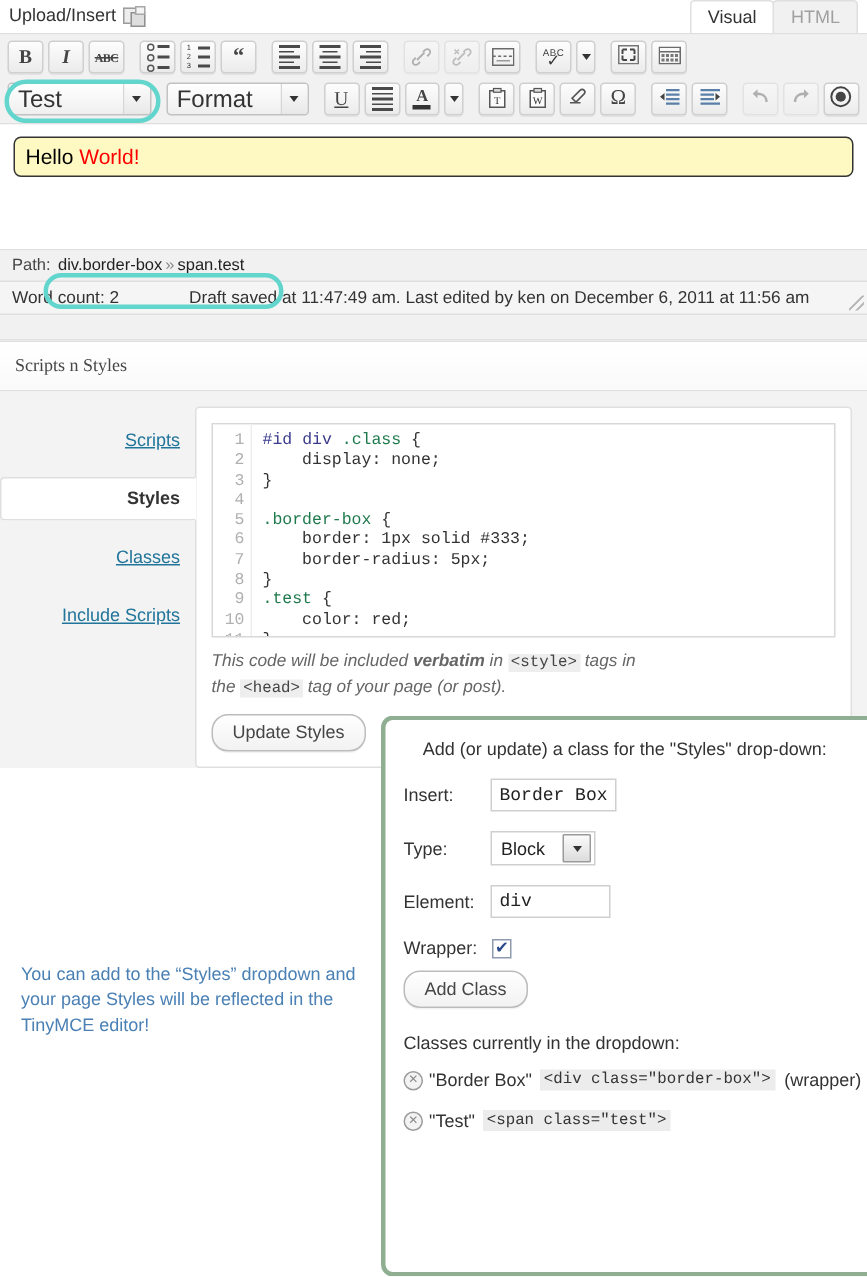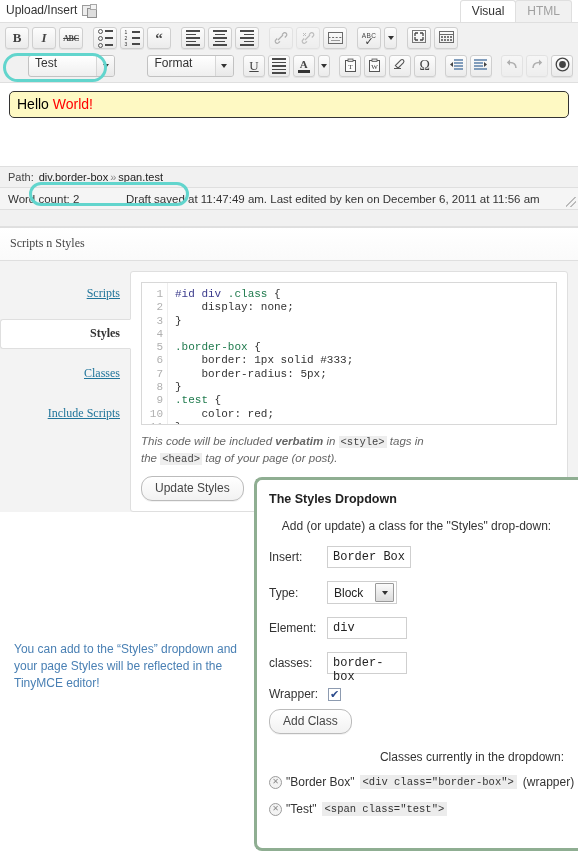--- a/index.html
+++ b/index.html
@@ -162,27 +162,26 @@
     border-top: 4px solid #333;
   }
 
   
   .tsel {
     height: 22px;
     border: 1px solid #c2c2c2;
     border-radius: 3px;
     background: linear-gradient(#ffffff,#efefef);
     display: flex;
-    align-items: flex-start;
-    font-size: 12px;
+    align-items: flex-end;
+    font-size: 16px;
     color: #333;
     margin-right: 3px;
     box-sizing: border-box;
     position: relative;
-    margin-left: 23px;
   }
   .tsel .lab { padding: 0 6px; flex: 1; white-space: nowrap; }
   .tsel .arrowbox {
     width: 17px; height: 100%;
     border-left: 1px solid #d6d6d6;
     display: flex; align-items: center; justify-content: center;
     background: linear-gradient(#fcfcfc,#e8e8e8);
     border-radius: 0 2px 2px 0;
   }
   .tsel.styles-sel { width: 96px; }
@@ -281,21 +280,20 @@
   .sns-tab {
     text-align: right;
     padding: 6px 10px 7px 8px;
     font-size: 12px;
     color: #21759b;
     text-decoration: underline;
     box-sizing: border-box;
     border: 1px solid transparent;
     border-right: none;
     margin-bottom: 10px;
-    font-family: Liberation Serif, serif;
   }
   .sns-tab.active {
     background: #fff;
     color: #333;
     font-weight: bold;
     text-decoration: none;
     border-color: #dfdfdf;
     border-right: 1px solid #fff;
     margin-right: -1px;
     border-radius: 3px 0 0 3px;
@@ -468,21 +466,20 @@
   }
   .checkbox .tick {
     color: #2b4a8b;
     font-size: 11px;
     line-height: 10px;
   }
   .sd-list-title {
     font-size: 12px;
     color: #333;
     margin: 16px 0 11px 0;
-    text-align: right;
   }
   .sd-class-item {
     display: flex;
     align-items: center;
     font-size: 12px;
     color: #333;
     margin-bottom: 13px;
     white-space: nowrap;
   }
   .del-ico {
@@ -844,21 +841,20 @@
       </div>
 
       <div class="wp-button">Update Styles</div>
     </div>
   </div>
 </div>
 
 <div class="annot-blue">You can add to the “Styles” dropdown and your page Styles will be reflected in the TinyMCE editor!</div>
 
 <div class="sd-panel">
-  <div class="sd-title">The Styles Dropdown</div>
   <div class="sd-sub">Add (or update) a class for the "Styles" drop-down:</div>
 
   <div class="sd-row">
     <span class="lbl" style="width:52px">Insert:</span>
     <span class="sd-input" id="sd-title-input">Border Box</span>
   </div>
 
   <div class="sd-row">
     <span class="lbl" style="width:52px">Type:</span>
     <span class="sd-select">
@@ -867,24 +863,20 @@
           <span class="caret"></span>
         </span>
     </span>
   </div>
 
   <div class="sd-row">
     <span class="lbl" style="width:52px">Element:</span>
     <span class="sd-input" id="sd-element-input">div</span>
   </div>
 
-  <div class="sd-row">
-    <span class="lbl" style="width:52px">classes:</span>
-    <span class="sd-input" id="sd-classes-input">border-box</span>
-  </div>
 
   <div class="sd-row" style="margin-bottom:8px;">
     <span class="lbl">Wrapper:</span>
     <span class="checkbox">
         <span class="tick">✔</span>
       </span>
   </div>
 
   <div class="wp-button" style="margin-top:0;">Add Class</div>
 

